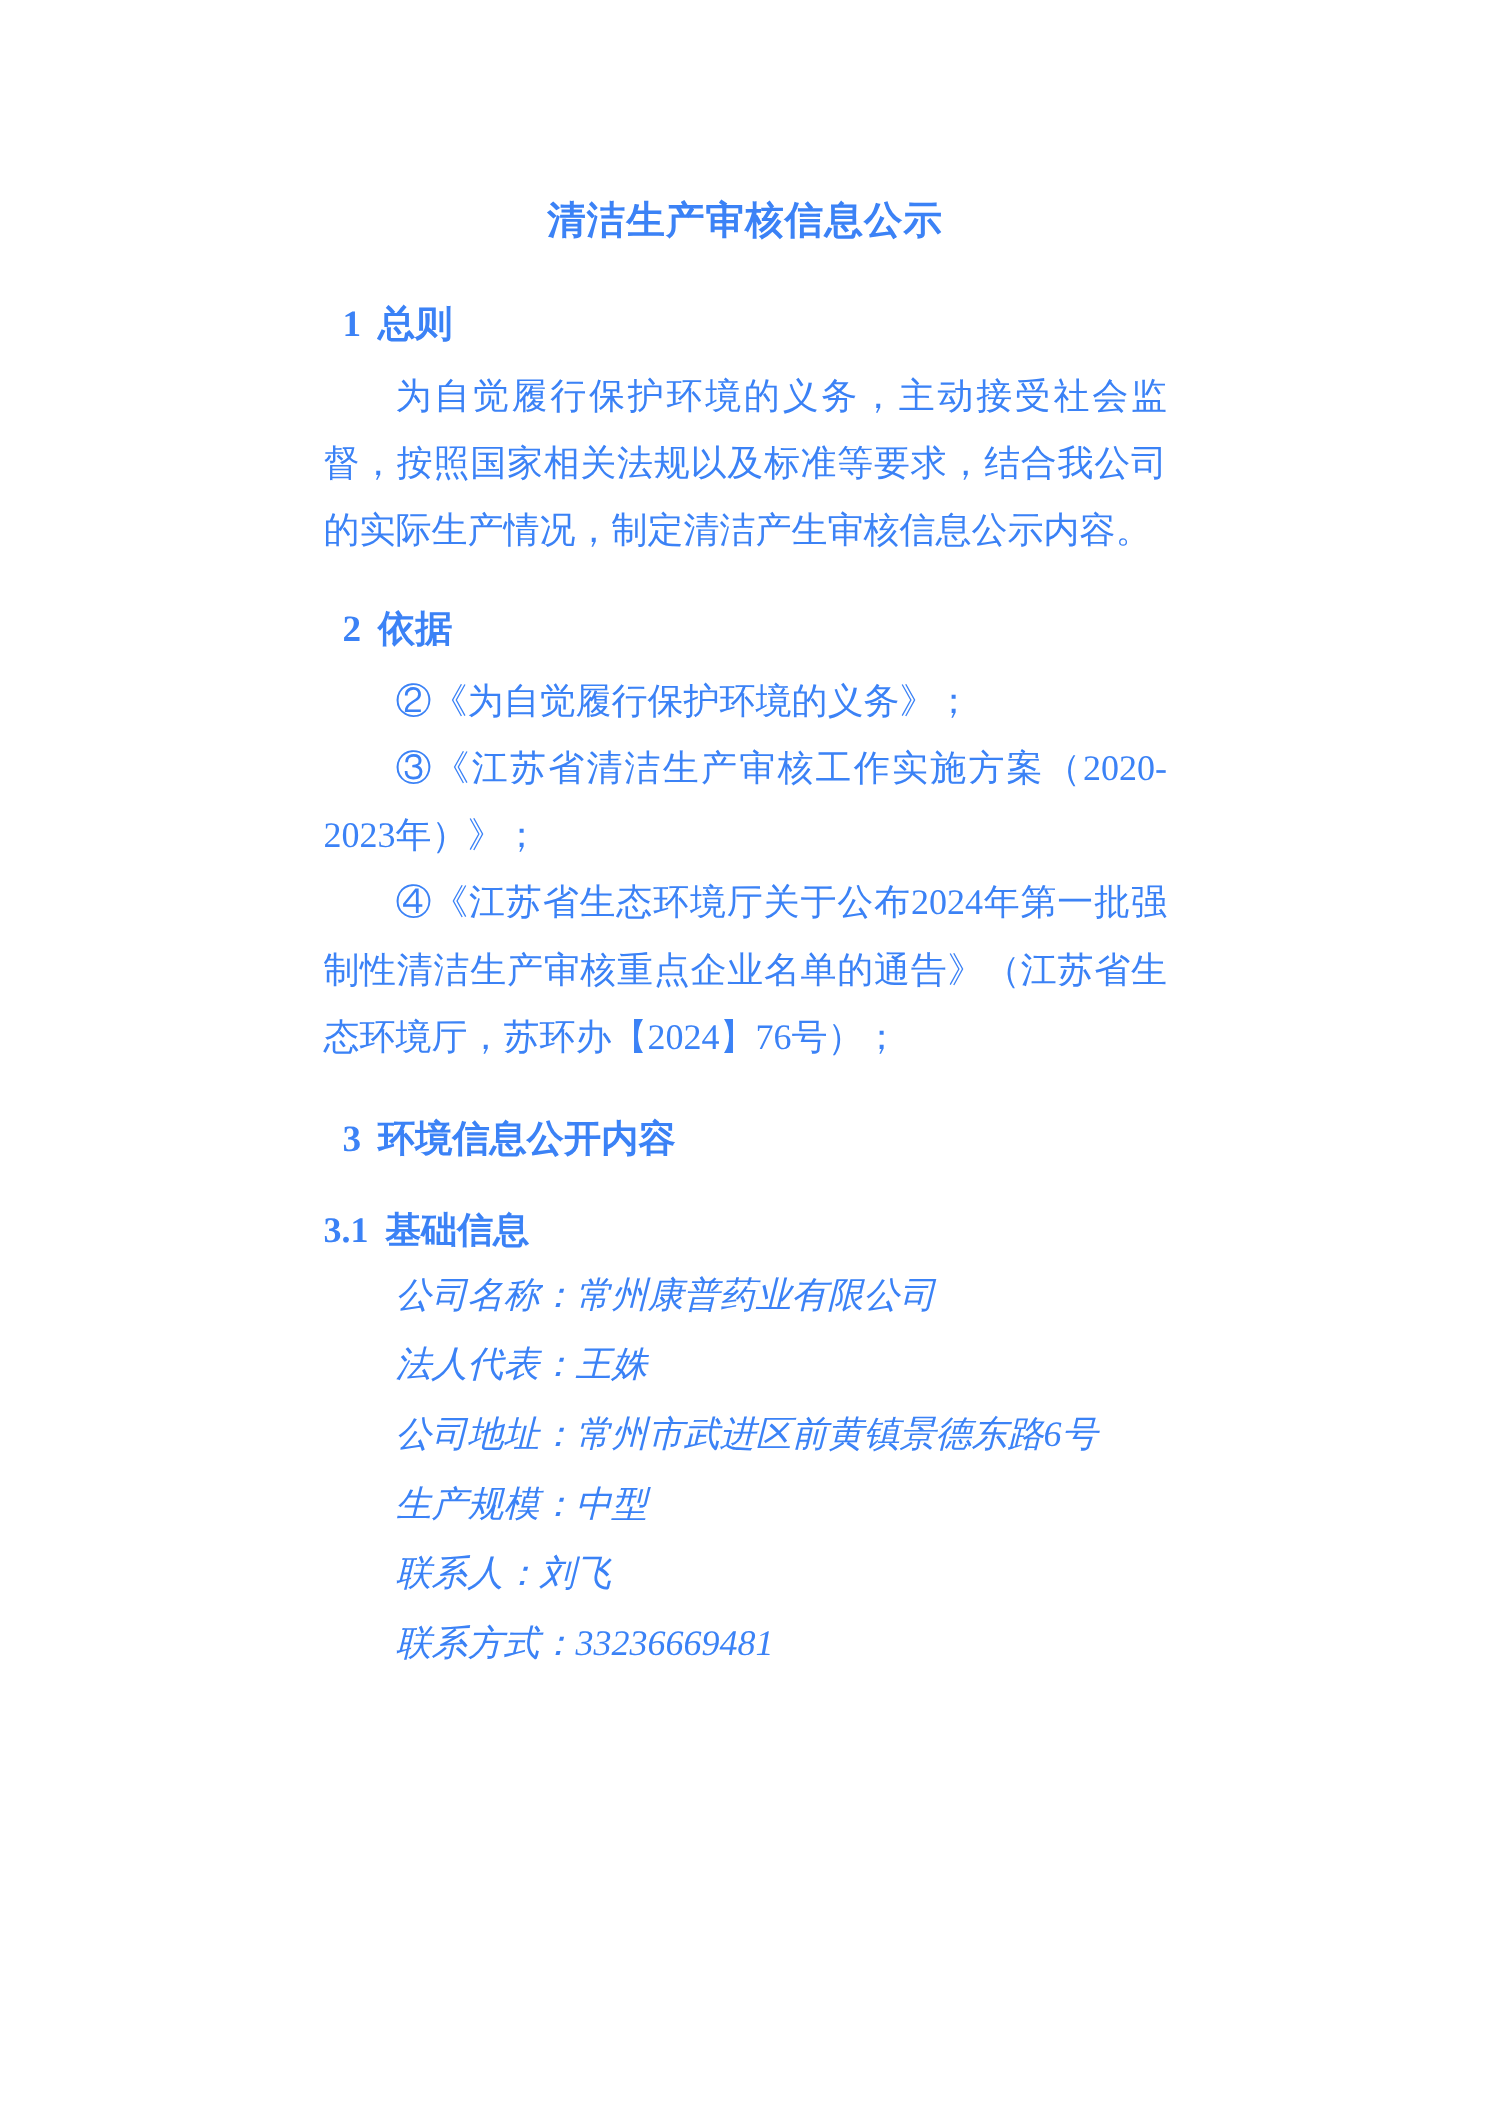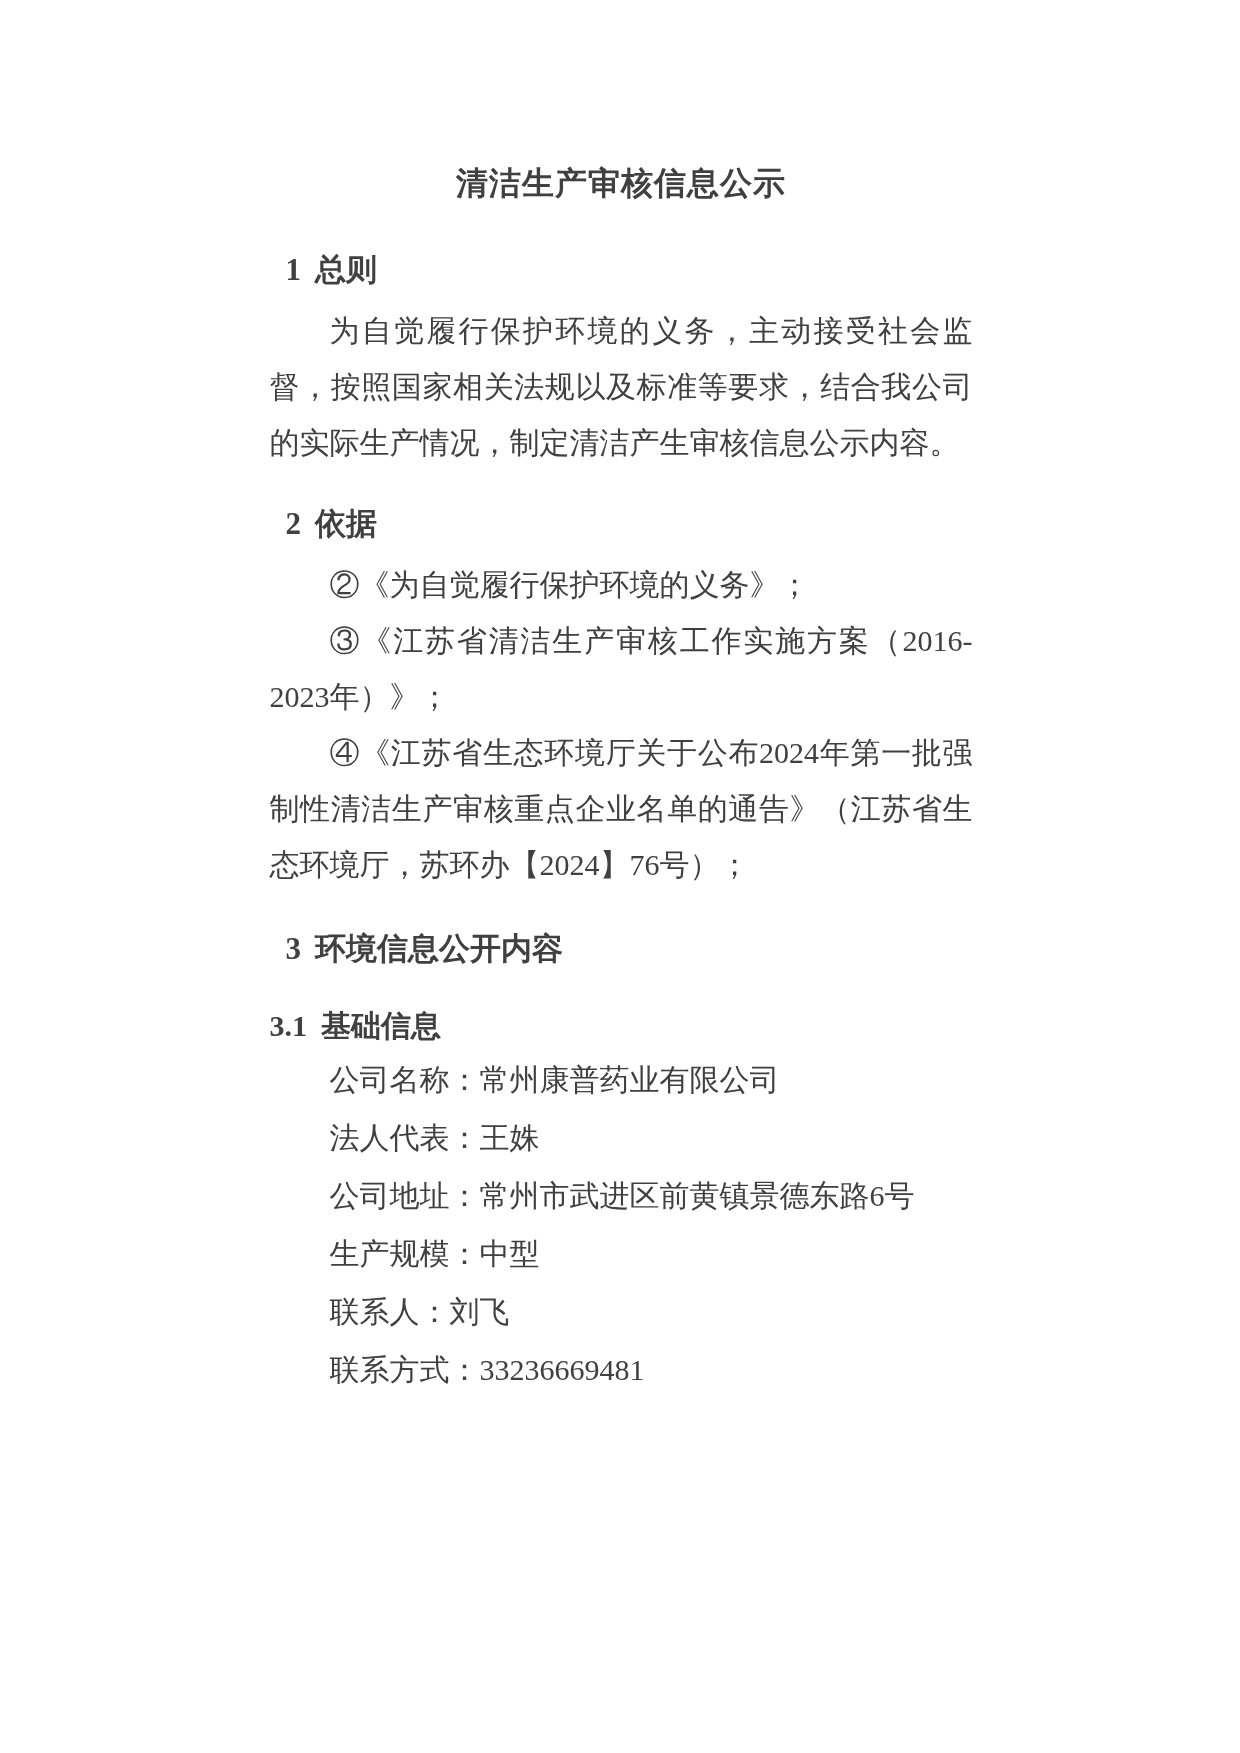--- a/index.html
+++ b/index.html
@@ -2,21 +2,21 @@
 <html><head>
 <meta charset="utf-8">
 <style>
   html, body { margin: 0; padding: 0; background: #ffffff; }
   .page {
     position: relative;
     width: 1029px;
     height: 1753px;
     margin: 0 auto;
     background: #ffffff;
-    color: #404040;
+    color: #3b82f6;
     font-family: "Liberation Serif", "DejaVu Serif", serif;
     overflow: hidden;
   }
   .content {
     padding: 166px 162px 0 164px;
   }
   .doc-title {
     margin: 0;
     font-size: 32px;
     line-height: 34px;
@@ -51,20 +51,21 @@
     text-justify: inter-character;
     text-indent: 2em;
     word-break: normal;
   }
   .para-first   { margin-top: 12px; }
   .basis-first  { margin-top: 10px; }
   .info-list {
     margin: 8px 0 0 0;
     padding: 0;
     list-style: none;
+    font-style: italic;
   }
   .info-line {
     margin: 0;
     font-size: 30px;
     line-height: 58px;
     text-indent: 2em;
     text-align: left;
   }
 </style>
 </head>
@@ -75,21 +76,21 @@
 
     <h1 class="doc-title">清洁生产审核信息公示</h1>
 
     <h2 class="h-l1 h-general"><span class="h-num">1</span><span>总则</span></h2>
 
     <p class="para para-first">为自觉履行保护环境的义务，主动接受社会监督，按照国家相关法规以及标准等要求，结合我公司的实际生产情况，制定清洁产生审核信息公示内容。</p>
 
     <h2 class="h-l1 h-basis"><span class="h-num">2</span><span>依据</span></h2>
 
     <p class="para">②《为自觉履行保护环境的义务》；</p>
-    <p class="para">③《江苏省清洁生产审核工作实施方案（2016-2023年）》；</p>
+    <p class="para">③《江苏省清洁生产审核工作实施方案（2020-2023年）》；</p>
     <p class="para">④《江苏省生态环境厅关于公布2024年第一批强制性清洁生产审核重点企业名单的通告》（江苏省生态环境厅，苏环办【2024】76号）；</p>
 
     <h2 class="h-l1 h-disclose"><span class="h-num">3</span><span>环境信息公开内容</span></h2>
 
     <h3 class="h-l2 h-basic"><span class="h-num">3.1</span><span>基础信息</span></h3>
 
     <div class="info-list">
       <p class="info-line"><span>公司名称</span><span>：</span><span>常州康普药业有限公司</span></p>
       <p class="info-line"><span>法人代表</span><span>：</span><span>王姝</span></p>
       <p class="info-line"><span>公司地址</span><span>：</span><span>常州市武进区前黄镇景德东路6号</span></p>

